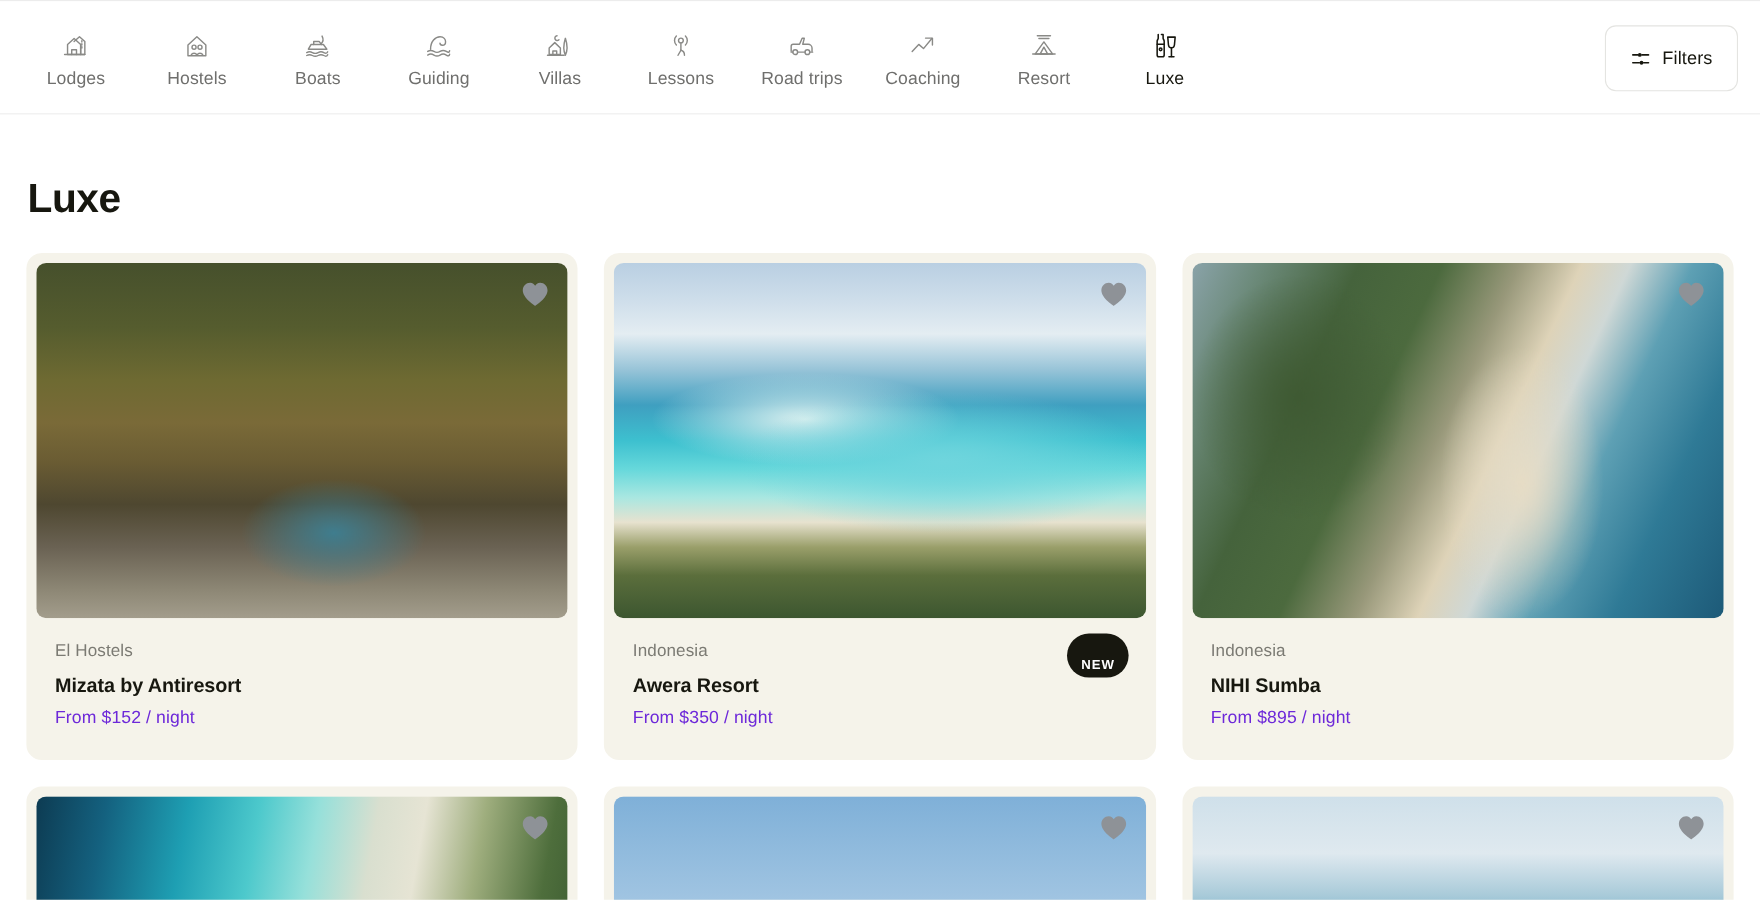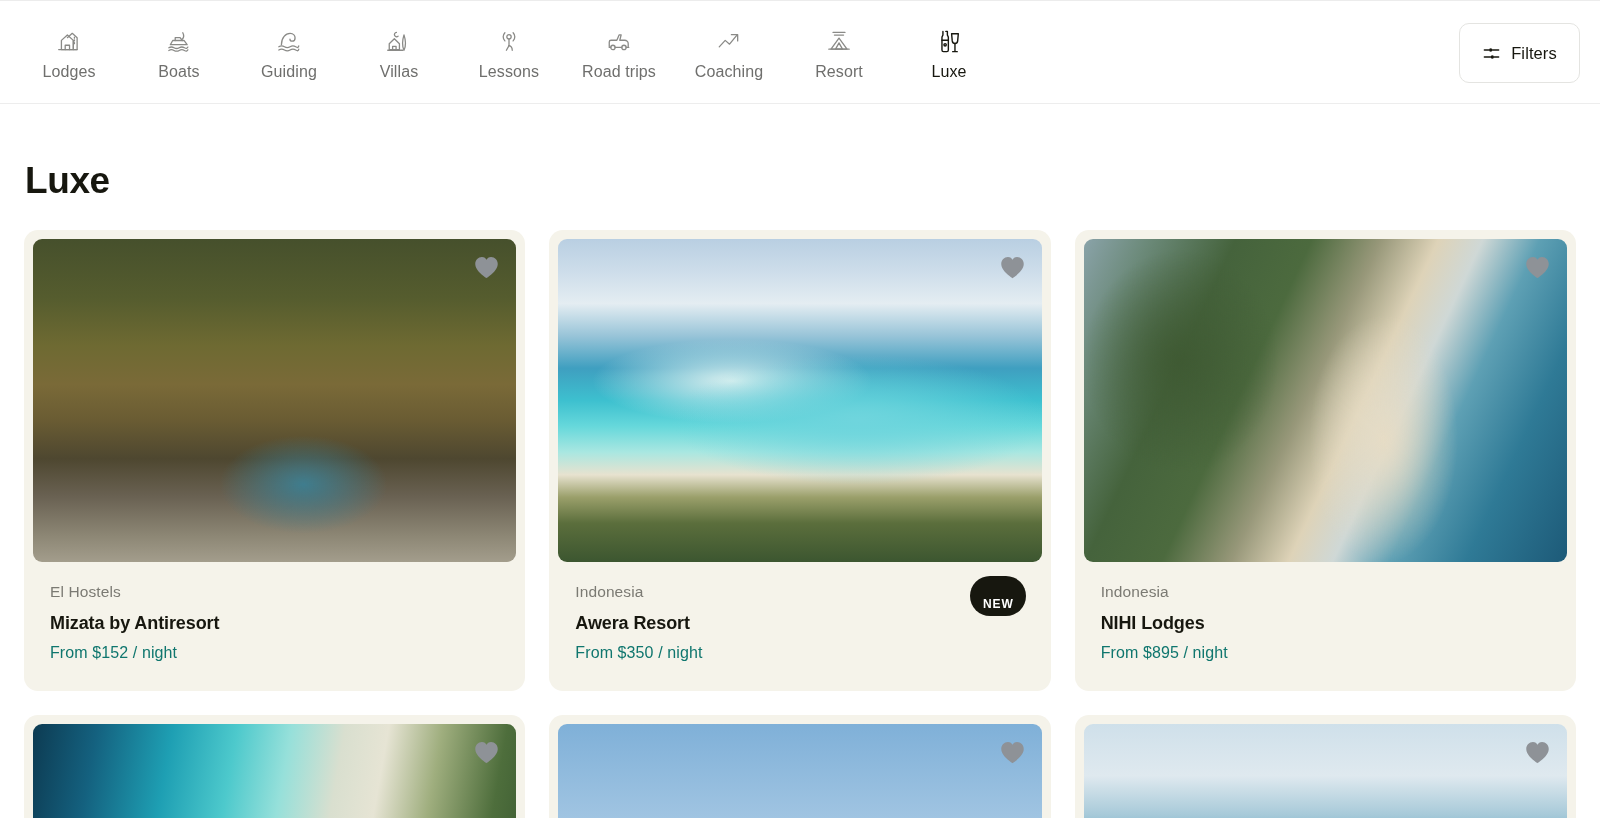--- a/index.html
+++ b/index.html
@@ -141,21 +141,21 @@
   .card-name {
     font-size: 18px;
     font-weight: bold;
     color: #17170f;
     line-height: 1;
     margin-top: 14px;
     letter-spacing: -.1px;
   }
   .card-price {
     font-size: 16px;
-    color: #0f766e;
+    color: #6d28d9;
     line-height: 1;
     margin-top: 13px;
     letter-spacing: .1px;
   }
   .badge-new {
     position: absolute;
     top: 14px;
     right: 16px;
     background: #17170f;
     color: #ffffff;
@@ -227,20 +227,32 @@
           <path d="M5 10.5 L10.5 5.5 L16 10.5 V19 H5 Z"></path>
           <path d="M16 10.5 V19 H19.5 V8 L15 4 L10.5 8"></path>
           <path d="M2.5 19 H19.5"></path>
           <path d="M8.5 19 V15 H12.5 V19"></path>
           <path d="M17 7.5 v1 M17 10 v1 M17 12.5 v1"></path>
         </svg>
       </span>
       <span class="nav-label">Lodges</span>
     </div>
 
+    <div class="nav-item">
+      <span class="nav-ico">
+        <svg viewBox="0 0 24 24" fill="none" stroke="currentColor" stroke-width="1.2" stroke-linecap="round" stroke-linejoin="round">
+          <path d="M4.5 11 L12 4 L19.5 11 V20 H4.5 Z"></path>
+          <circle cx="9.6" cy="12.8" r="1.7"></circle>
+          <circle cx="14.6" cy="12.8" r="1.7"></circle>
+          <path d="M7.2 19.5 a2.6 2.6 0 0 1 4.8 0"></path>
+          <path d="M12.2 19.5 a2.6 2.6 0 0 1 4.8 0"></path>
+        </svg>
+      </span>
+      <span class="nav-label">Hostels</span>
+    </div>
 
     <div class="nav-item">
       <span class="nav-ico">
         <svg viewBox="0 0 24 24" fill="none" stroke="currentColor" stroke-width="1.2" stroke-linecap="round" stroke-linejoin="round">
           <path d="M15.5 3.5 C16.8 6 16.2 8.6 14.4 10"></path>
           <path d="M4 14.5 L19.5 14.5 L16.6 10.6 L6.2 10.6 Z"></path>
           <path d="M8.5 10.6 V8 H13 L15 10.6"></path>
           <path d="M2.6 17.3 q2.4 -1.4 4.8 0 t4.8 0 t4.8 0 t3.2 -0.6"></path>
           <path d="M2.6 19.8 q2.4 -1.4 4.8 0 t4.8 0 t4.8 0 t3.2 -0.6"></path>
         </svg>
@@ -396,21 +408,21 @@
       <div class="card-media">
         <div class="photo ph-nihi"></div>
         <span class="heart">
           <svg viewBox="0 0 24 22">
               <path d="M12 21.2 C12 21.2 1.2 14.6 1.2 7.6 C1.2 3.8 4.1 1 7.6 1 C9.9 1 11.2 2.3 12 3.6 C12.8 2.3 14.1 1 16.4 1 C19.9 1 22.8 3.8 22.8 7.6 C22.8 14.6 12 21.2 12 21.2 Z" fill="#8e9297"></path>
             </svg>
         </span>
       </div>
       <div class="card-body">
         <div class="card-country">Indonesia</div>
-        <div class="card-name">NIHI Lodges</div>
+        <div class="card-name">NIHI Sumba</div>
         <div class="card-price">From $895 / night</div>
       </div>
     </div>
 
     <div class="card">
       <div class="card-media">
         <div class="photo ph-beach"></div>
         <span class="heart">
           <svg viewBox="0 0 24 22">
               <path d="M12 21.2 C12 21.2 1.2 14.6 1.2 7.6 C1.2 3.8 4.1 1 7.6 1 C9.9 1 11.2 2.3 12 3.6 C12.8 2.3 14.1 1 16.4 1 C19.9 1 22.8 3.8 22.8 7.6 C22.8 14.6 12 21.2 12 21.2 Z" fill="#8e9297"></path>

